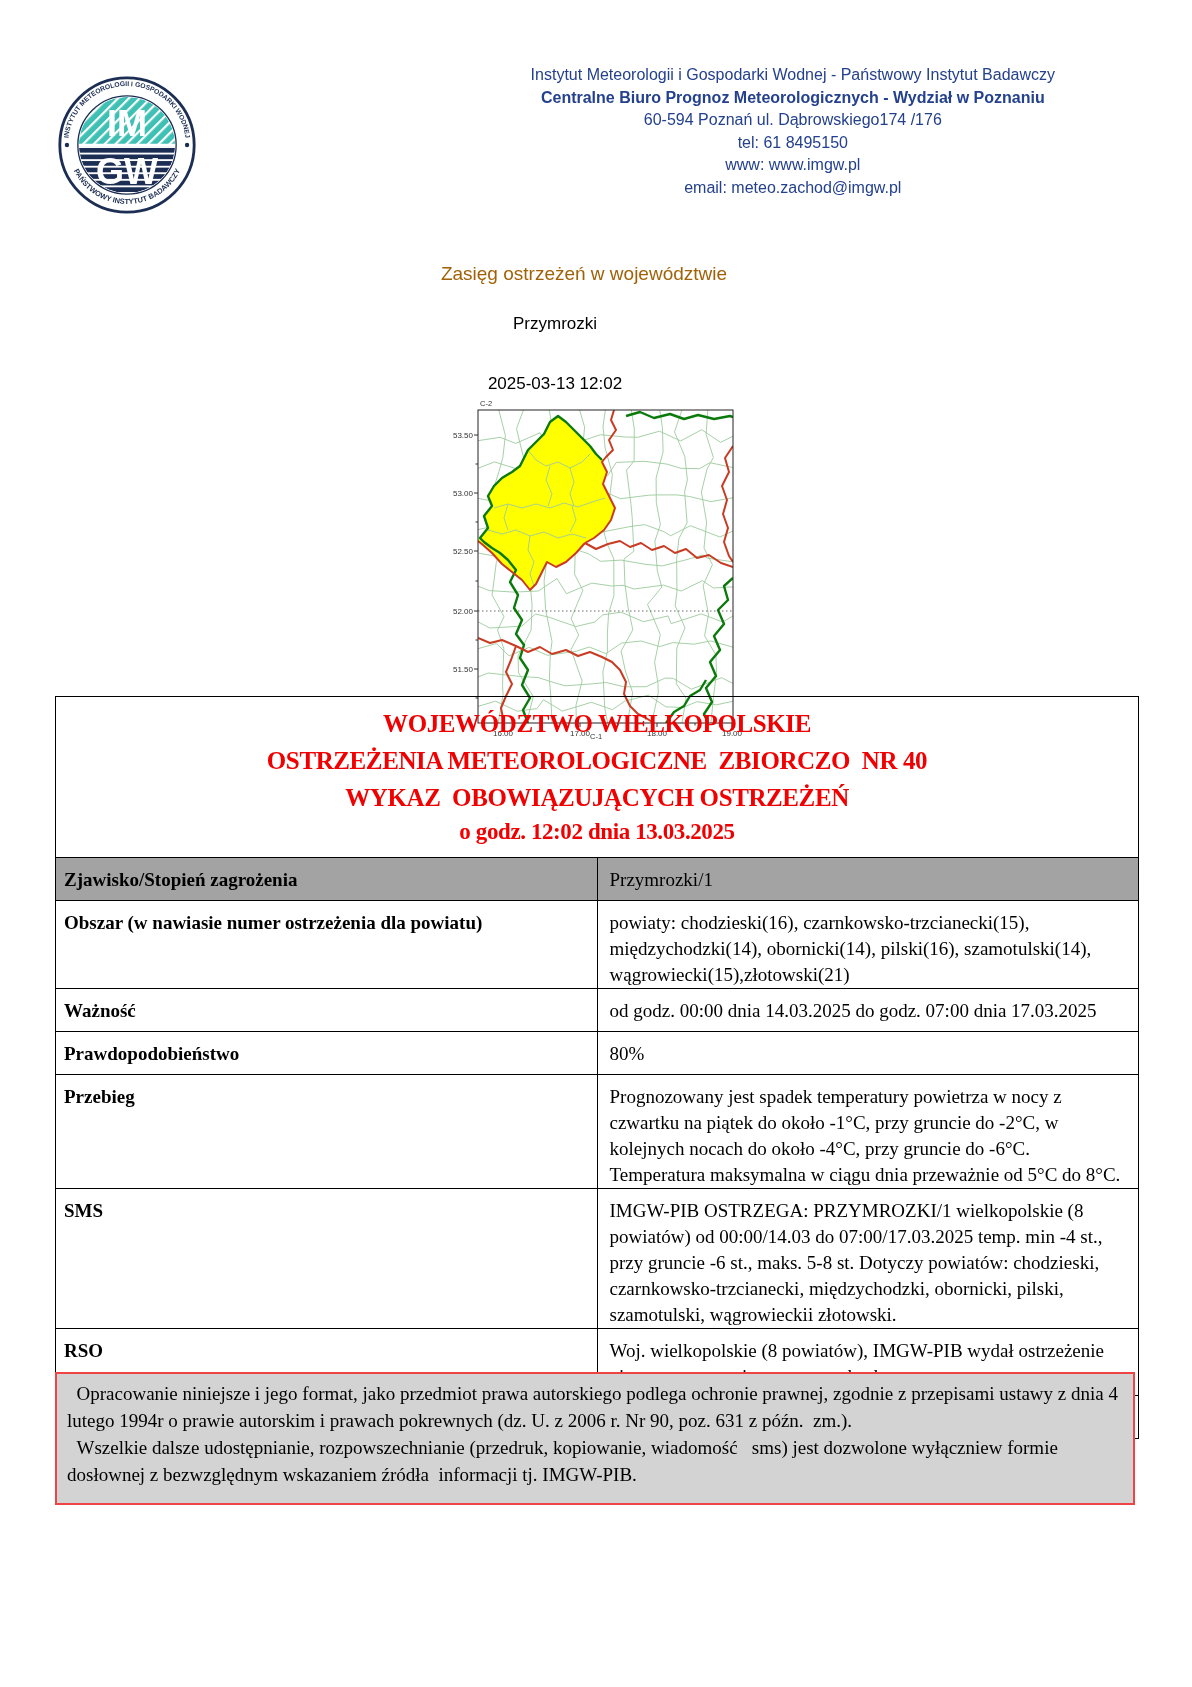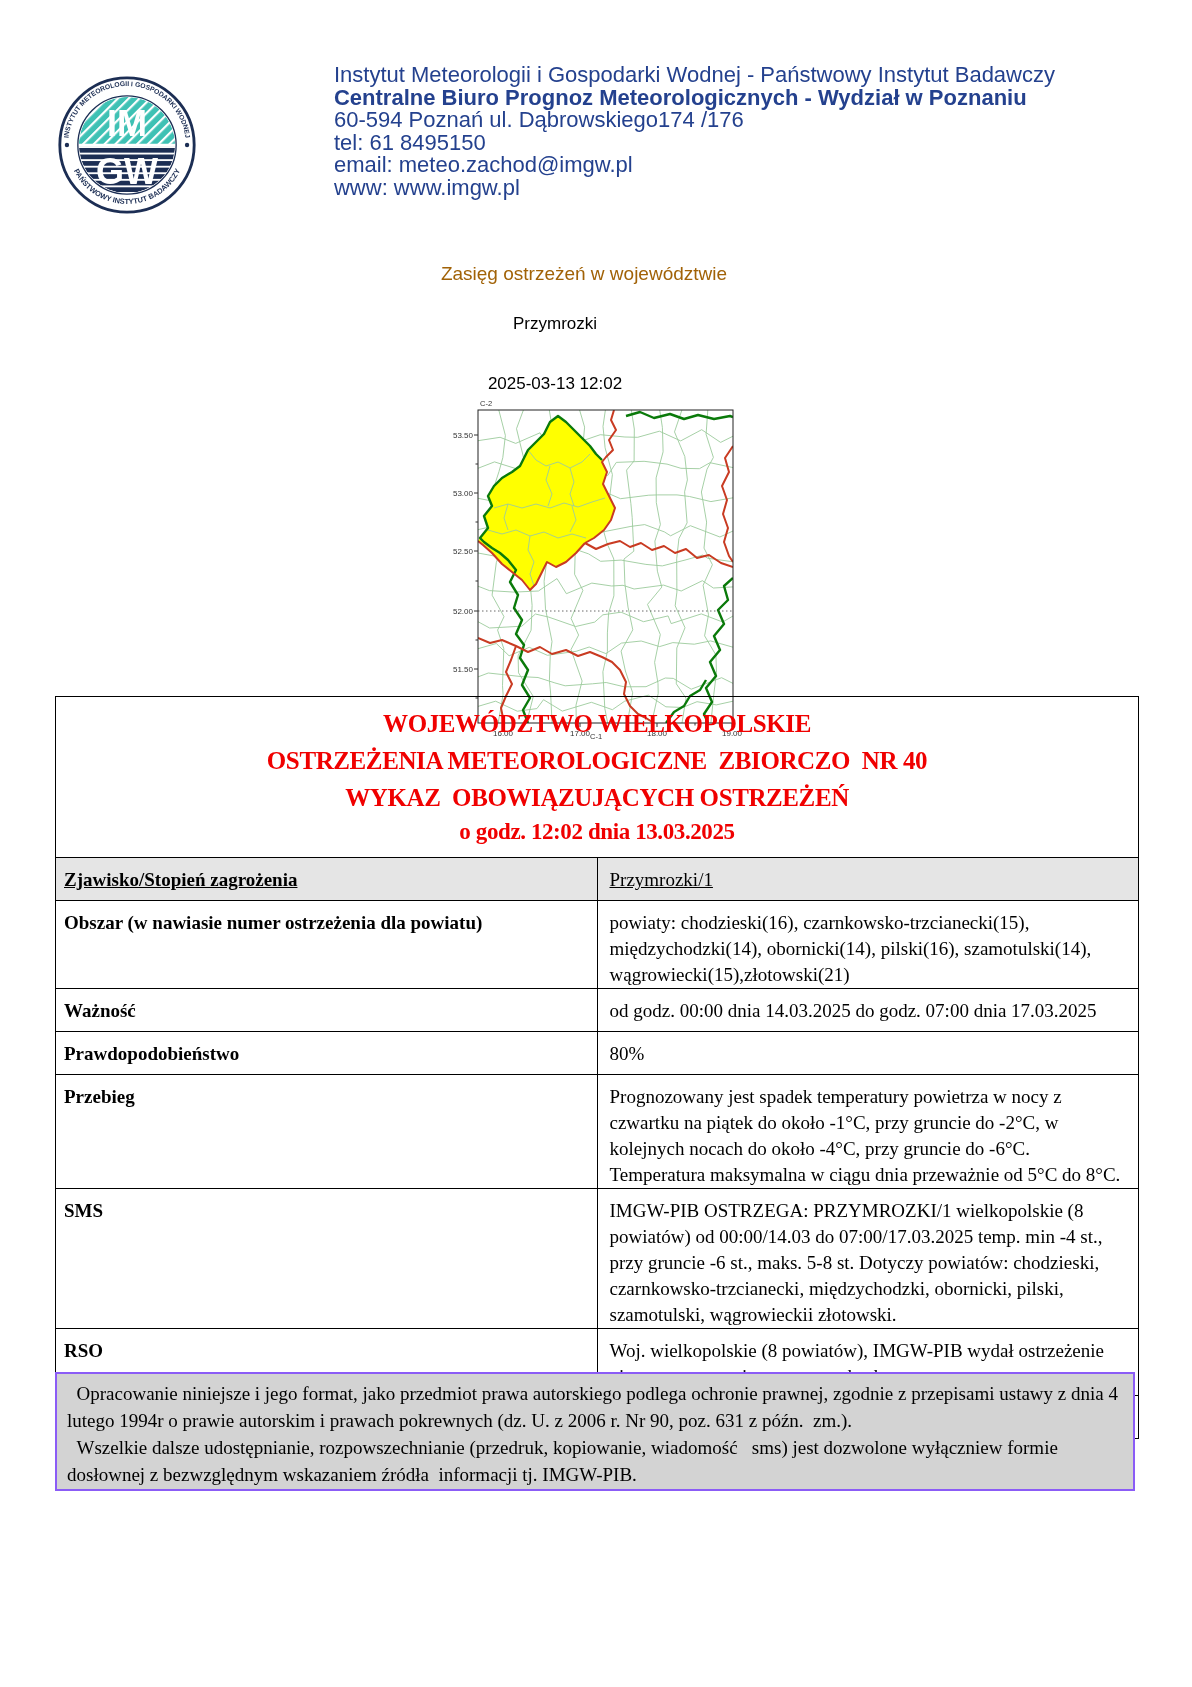--- a/index.html
+++ b/index.html
@@ -1,22 +1,22 @@
 <!DOCTYPE html>
 <html><head>
 <meta charset="utf-8">
 <style>
   html,body{margin:0;padding:0;background:#ffffff;}
   .page{position:relative;width:1192px;height:1687px;background:#fff;overflow:hidden;
         font-family:"Liberation Sans",sans-serif;color:#000;}
 
   
   .logo{position:absolute;left:56px;top:74px;width:142px;height:142px;}
-  .org-header{position:absolute;top:64px;right:137px;text-align:left;
-              color:#24418e;font-size:22px;line-height:22.5px;}
+  .org-header{position:absolute;top:64px;right:137px;text-align:center;
+              color:#24418e;font-size:16px;line-height:22.5px;}
   .org-header .bold{font-weight:bold;}
 
   
   .map-title{position:absolute;top:263px;left:0;width:1168px;text-align:center;
              font-size:19px;color:#a16207;}
   .map-sub{position:absolute;top:314px;left:0;width:1110px;text-align:center;font-size:17px;}
   .map-date{position:absolute;top:334px;left:0;width:1110px;text-align:center;font-size:17px;margin-top:40px;}
   #warn-map{position:absolute;left:440px;top:395px;}
   #warn-map text{font-family:"Liberation Sans",sans-serif;fill:#333;}
 
@@ -25,27 +25,27 @@
               font-family:"Liberation Serif",serif;table-layout:fixed;}
   .warn-table td{border:1.6px solid #000;box-sizing:border-box;}
   .title-cell{padding:8px 6px 10px;}
   .tl{text-align:center;color:#f00000;font-weight:bold;white-space:pre-wrap;letter-spacing:-0.4px;}
   .tl-big{font-size:25px;line-height:37px;}
   .tl-small{font-size:23px;line-height:31px;}
   .lbl{width:285px;font-weight:bold;font-size:19px;line-height:25px;
        padding:9px 8px 8px 8px;vertical-align:top;}
   .val{font-size:19px;line-height:26px;padding:9px 14px 0 12px;vertical-align:top;
        white-space:pre-wrap;}
-  tr.hl td{background:#e5e5e5;text-decoration:underline;}
+  tr.hl td{background:#a3a3a3;}
   tr.r0{height:36px;} tr.r1{height:71px;} tr.r2{height:41px;} tr.r3{height:41px;}
   tr.r4{height:92px;} tr.r5{height:110px;} tr.r6{height:67px;} tr.r7{height:38px;}
 
   
   .footer-note{position:absolute;left:55px;top:1372px;width:1080px;box-sizing:border-box;
-               background:#d3d3d3;border:2px solid #8b5cf6;padding:6px 10px 1px;
+               background:#d3d3d3;border:2px solid #ef4444;padding:6px 10px 15px;
                font-family:"Liberation Serif",serif;font-size:19px;line-height:27px;}
   .footer-note p{margin:0;white-space:pre-wrap;}
 </style>
 </head>
 <body>
 
 <div class="page">
 
   <div class="logo">
     <svg viewBox="0 0 130 130" width="142" height="142">
@@ -82,22 +82,22 @@
       <circle cx="10" cy="65" r="2" fill="#1c2e54"></circle>
       <circle cx="120" cy="65" r="2" fill="#1c2e54"></circle>
     </svg>
   </div>
 
   <div class="org-header">
     <div>Instytut Meteorologii i Gospodarki Wodnej - Państwowy Instytut Badawczy</div>
     <div class="bold">Centralne Biuro Prognoz Meteorologicznych - Wydział w Poznaniu</div>
     <div>60-594 Poznań ul. Dąbrowskiego174 /176</div>
     <div>tel: 61 8495150</div>
+    <div>www: www.imgw.pl</div>
     <div>email: meteo.zachod@imgw.pl</div>
-    <div>www: www.imgw.pl</div>
   </div>
 
   <div class="map-title">Zasięg ostrzeżeń w województwie</div>
   <div class="map-sub">Przymrozki</div>
   <div class="map-date">2025-03-13 12:02</div>
 
   <svg id="warn-map" viewBox="0 0 305 345" width="305" height="345">
     <defs>
       <clipPath id="mclip">
           <rect x="0" y="0" width="255" height="313"></rect>

